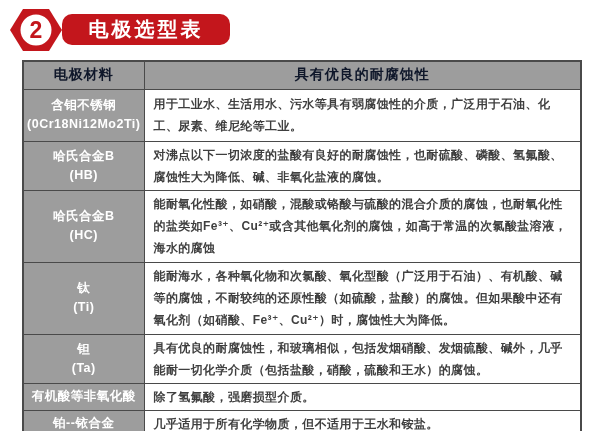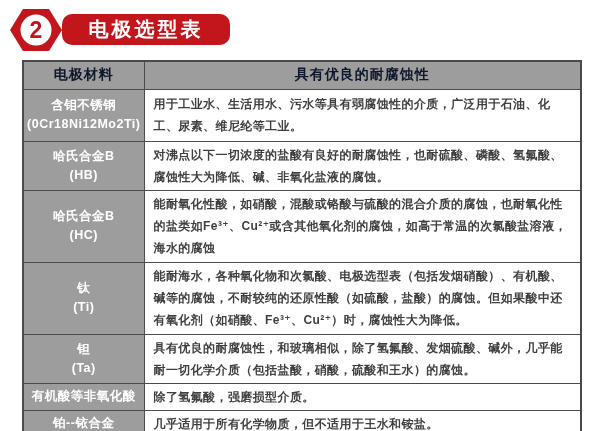--- a/index.html
+++ b/index.html
@@ -132,29 +132,29 @@
         <div>(HC)</div>
       </td>
       <td class="desc">能耐氧化性酸，如硝酸，混酸或铬酸与硫酸的混合介质的腐蚀，也耐氧化性的盐类如Fe³⁺、Cu²⁺或含其他氧化剂的腐蚀，如高于常温的次氯酸盐溶液，海水的腐蚀</td>
     </tr>
 
     <tr class="h72">
       <td class="mat">
         <div>钛</div>
         <div>(Ti)</div>
       </td>
-      <td class="desc">能耐海水，各种氧化物和次氯酸、电极选型表（包括发烟硝酸）、有机酸、碱等的腐蚀，不耐较纯的还原性酸（如硫酸，盐酸）的腐蚀。但如果酸中还有氧化剂（如硝酸、Fe³⁺、Cu²⁺）时，腐蚀性大为降低。</td>
+      <td class="desc">能耐海水，各种氧化物和次氯酸、氧化型酸（广泛用于石油）、有机酸、碱等的腐蚀，不耐较纯的还原性酸（如硫酸，盐酸）的腐蚀。但如果酸中还有氧化剂（如硝酸、Fe³⁺、Cu²⁺）时，腐蚀性大为降低。</td>
     </tr>
 
     <tr class="h48">
       <td class="mat">
         <div>钽</div>
         <div>(Ta)</div>
       </td>
-      <td class="desc">具有优良的耐腐蚀性，和玻璃相似，除了氢氟酸、发烟硫酸、碱外，几乎能耐一切化学介质（包括盐酸，硝酸，硫酸和王水）的腐蚀。</td>
+      <td class="desc">具有优良的耐腐蚀性，和玻璃相似，包括发烟硝酸、发烟硫酸、碱外，几乎能耐一切化学介质（包括盐酸，硝酸，硫酸和王水）的腐蚀。</td>
     </tr>
 
     <tr class="h25">
       <td class="mat">
         <div>有机酸等非氧化酸</div>
       </td>
       <td class="desc">除了氢氟酸，强磨损型介质。</td>
     </tr>
 
     <tr class="h25">

